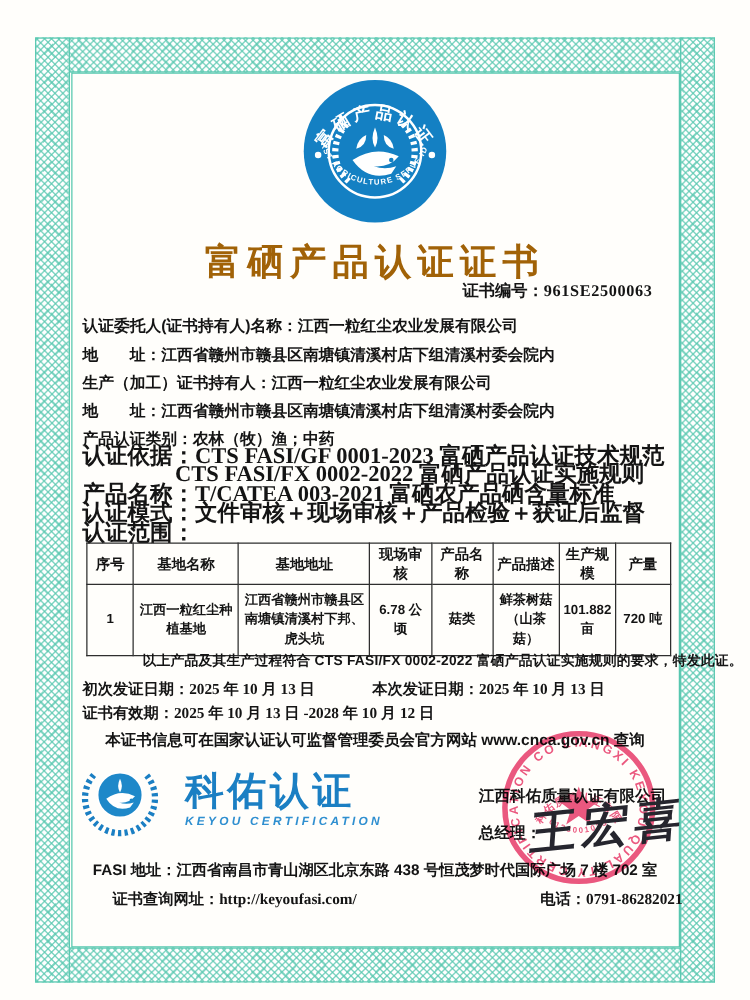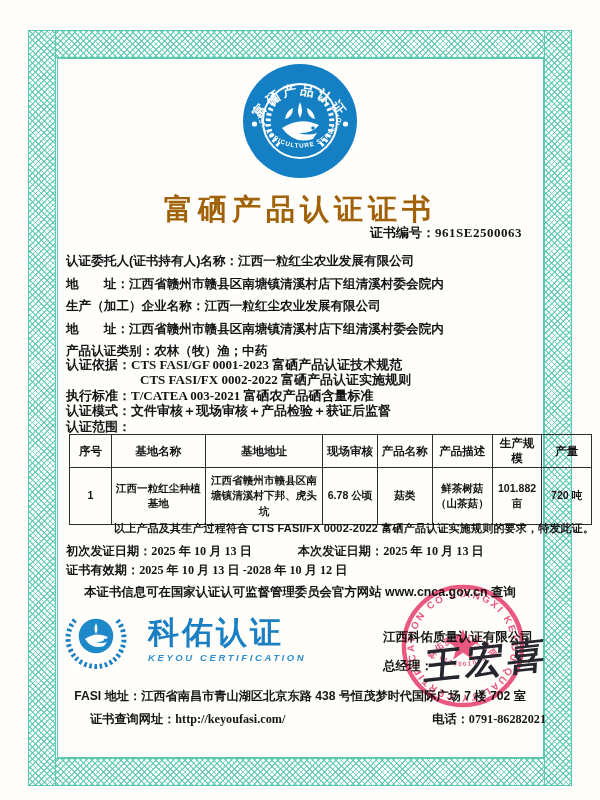--- a/index.html
+++ b/index.html
@@ -24,26 +24,26 @@
 
   .abs{position:absolute;}
 
   .logo-top{left:50%;top:62px;transform:translateX(-50%);}
   .title{left:0;right:0;top:190px;text-align:center;font-size:29px;font-weight:700;letter-spacing:5px;color:#a16207;}
   .certno{right:78px;top:224px;font-size:13px;font-weight:700;}
   .certno .num{font-family:"Liberation Serif","DejaVu Serif",serif;letter-spacing:.5px;}
 
   .fields{left:66px;right:58px;top:250px;font-size:12.6px;font-weight:700;line-height:22.5px;}
   .fields .row{white-space:nowrap;}
-  .basis{left:66px;right:58px;top:357px;font-size:13px;font-weight:700;line-height:15.4px;}
+  .basis{left:66px;right:58px;top:357px;font-size:18px;font-weight:700;line-height:15.4px;}
   .basis .row{white-space:nowrap;}
   .basis .indent{padding-left:74px;}
   .latin{font-family:"Liberation Serif","DejaVu Serif",serif;}
 
-  table.scope{border-collapse:collapse;table-layout:fixed;width:523px;font-weight:700;}
+  table.scope{border-collapse:collapse;table-layout:fixed;width:468px;font-weight:700;}
   table.scope th,table.scope td{border:1px solid #2e2e2e;text-align:center;vertical-align:middle;padding:1px 2px;word-break:break-all;}
   table.scope th{font-size:11.5px;height:26px;font-weight:700;}
   table.scope td{font-size:10.6px;height:54px;line-height:1.45;}
   .scope-wrap{left:69px;top:434px;}
 
   .statement{left:66px;right:60px;top:521px;font-size:11px;font-weight:700;letter-spacing:.2px;white-space:nowrap;padding-left:48px;}
   .dates1{left:66px;top:543px;font-size:12.2px;font-weight:700;white-space:nowrap;}
   .dates1 .gap{display:inline-block;width:46px;}
   .dates2{left:66px;top:562px;font-size:12.2px;font-weight:700;white-space:nowrap;}
   .query{left:0;right:0;top:584px;text-align:center;font-size:12.4px;font-weight:700;}
@@ -100,29 +100,29 @@
 
   <div class="abs title">富硒产品认证证书</div>
 
   <div class="abs certno">
     <span>证书编号：</span><span class="num">961SE2500063</span>
   </div>
 
   <div class="abs fields">
     <div class="row"><span>认证委托人(证书持有人)名称：</span><span>江西一粒红尘农业发展有限公司</span></div>
     <div class="row"><span>地　　址：</span><span>江西省赣州市赣县区南塘镇清溪村店下组清溪村委会院内</span></div>
-    <div class="row"><span>生产（加工）企业名称：</span><span>江西一粒红尘农业发展有限公司</span></div>
+    <div class="row"><span>生产（加工）证书持有人：</span><span>江西一粒红尘农业发展有限公司</span></div>
     <div class="row"><span>地　　址：</span><span>江西省赣州市赣县区南塘镇清溪村店下组清溪村委会院内</span></div>
     <div class="row"><span>产品认证类别：</span><span>农林（牧）渔；中药</span></div>
   </div>
 
   <div class="abs basis">
     <div class="row"><span>认证依据：</span><span class="latin">CTS FASI/GF 0001-2023 富硒产品认证技术规范</span></div>
     <div class="row indent"><span class="latin">CTS FASI/FX 0002-2022 富硒产品认证实施规则</span></div>
-    <div class="row"><span>执行标准：</span><span class="latin">T/CATEA 003-2021 富硒农产品硒含量标准</span></div>
+    <div class="row"><span>产品名称：</span><span class="latin">T/CATEA 003-2021 富硒农产品硒含量标准</span></div>
     <div class="row"><span>认证模式：</span><span>文件审核＋现场审核＋产品检验＋获证后监督</span></div>
     <div class="row"><span>认证范围：</span></div>
   </div>
 
   <div class="abs scope-wrap">
     <table class="scope">
       <colgroup>
         <col style="width:8%">
           <col style="width:18%">
           <col style="width:22.5%">

